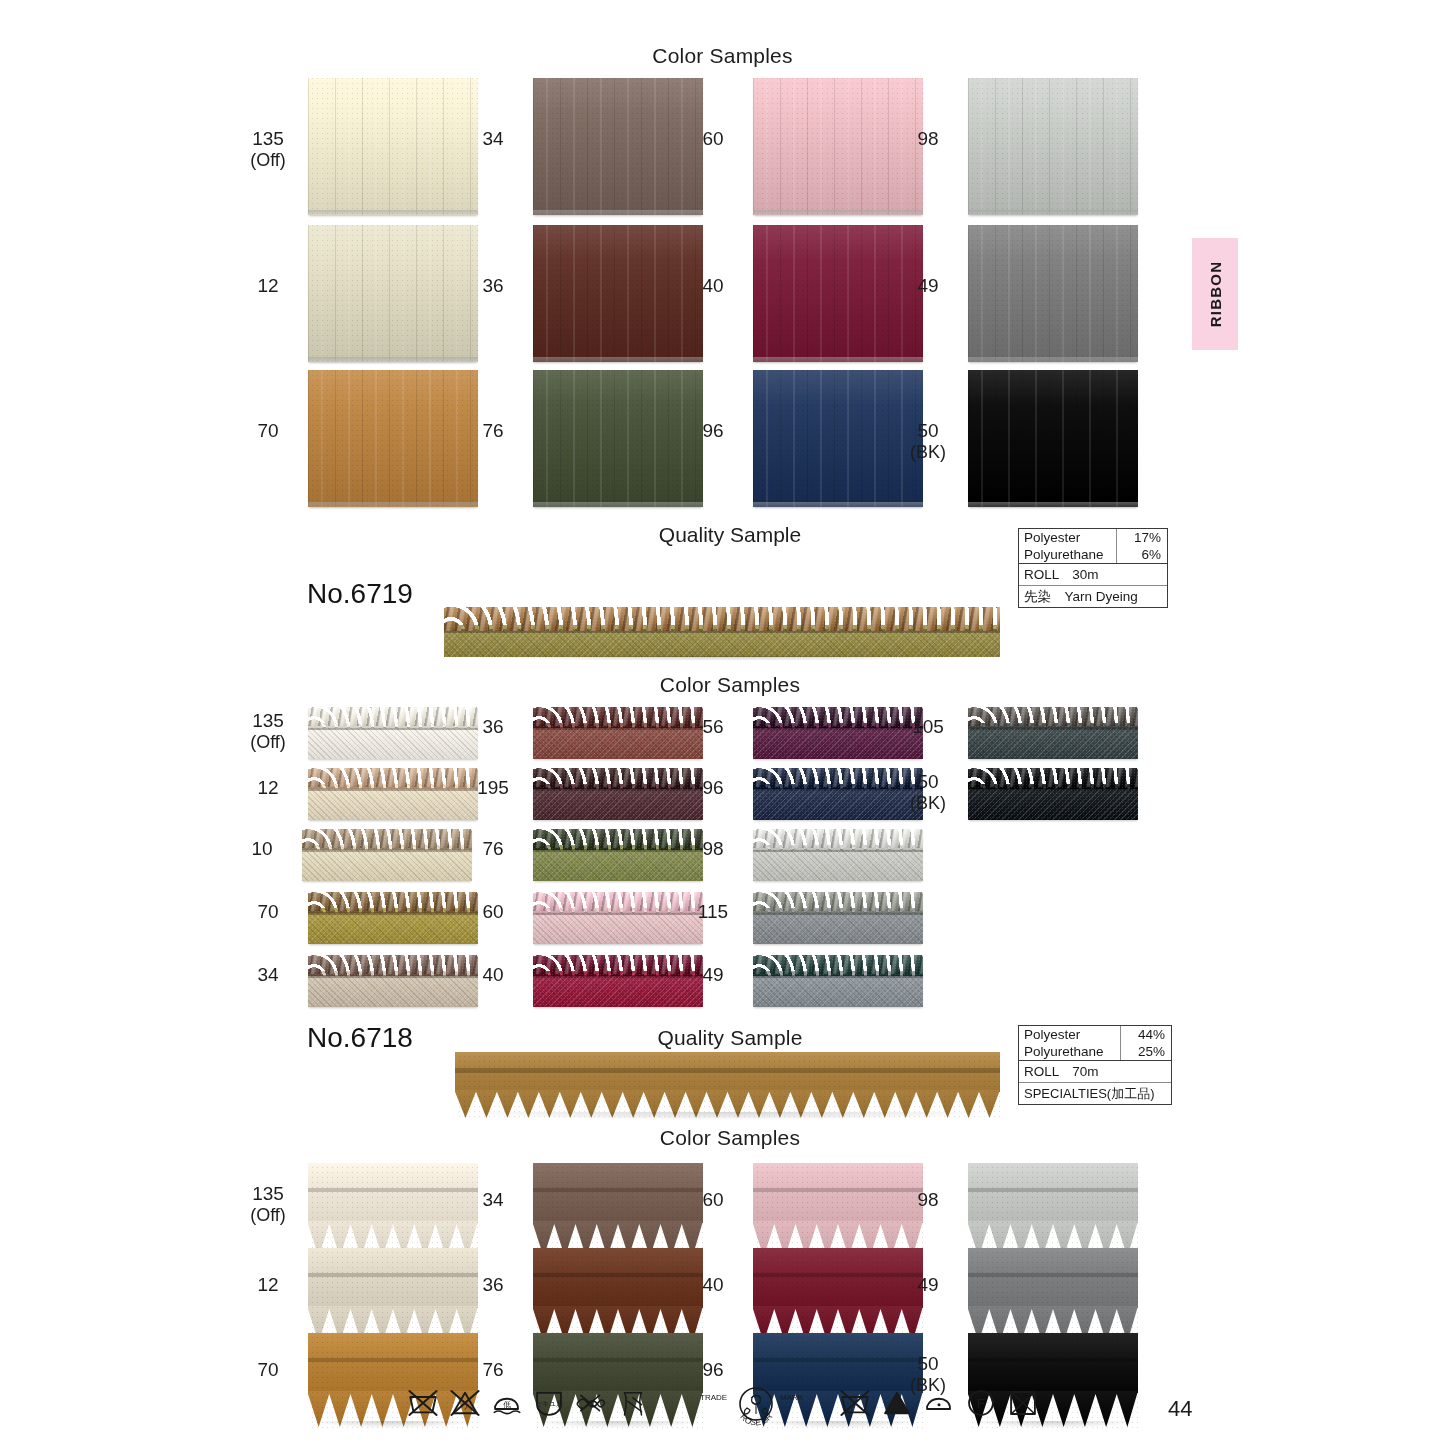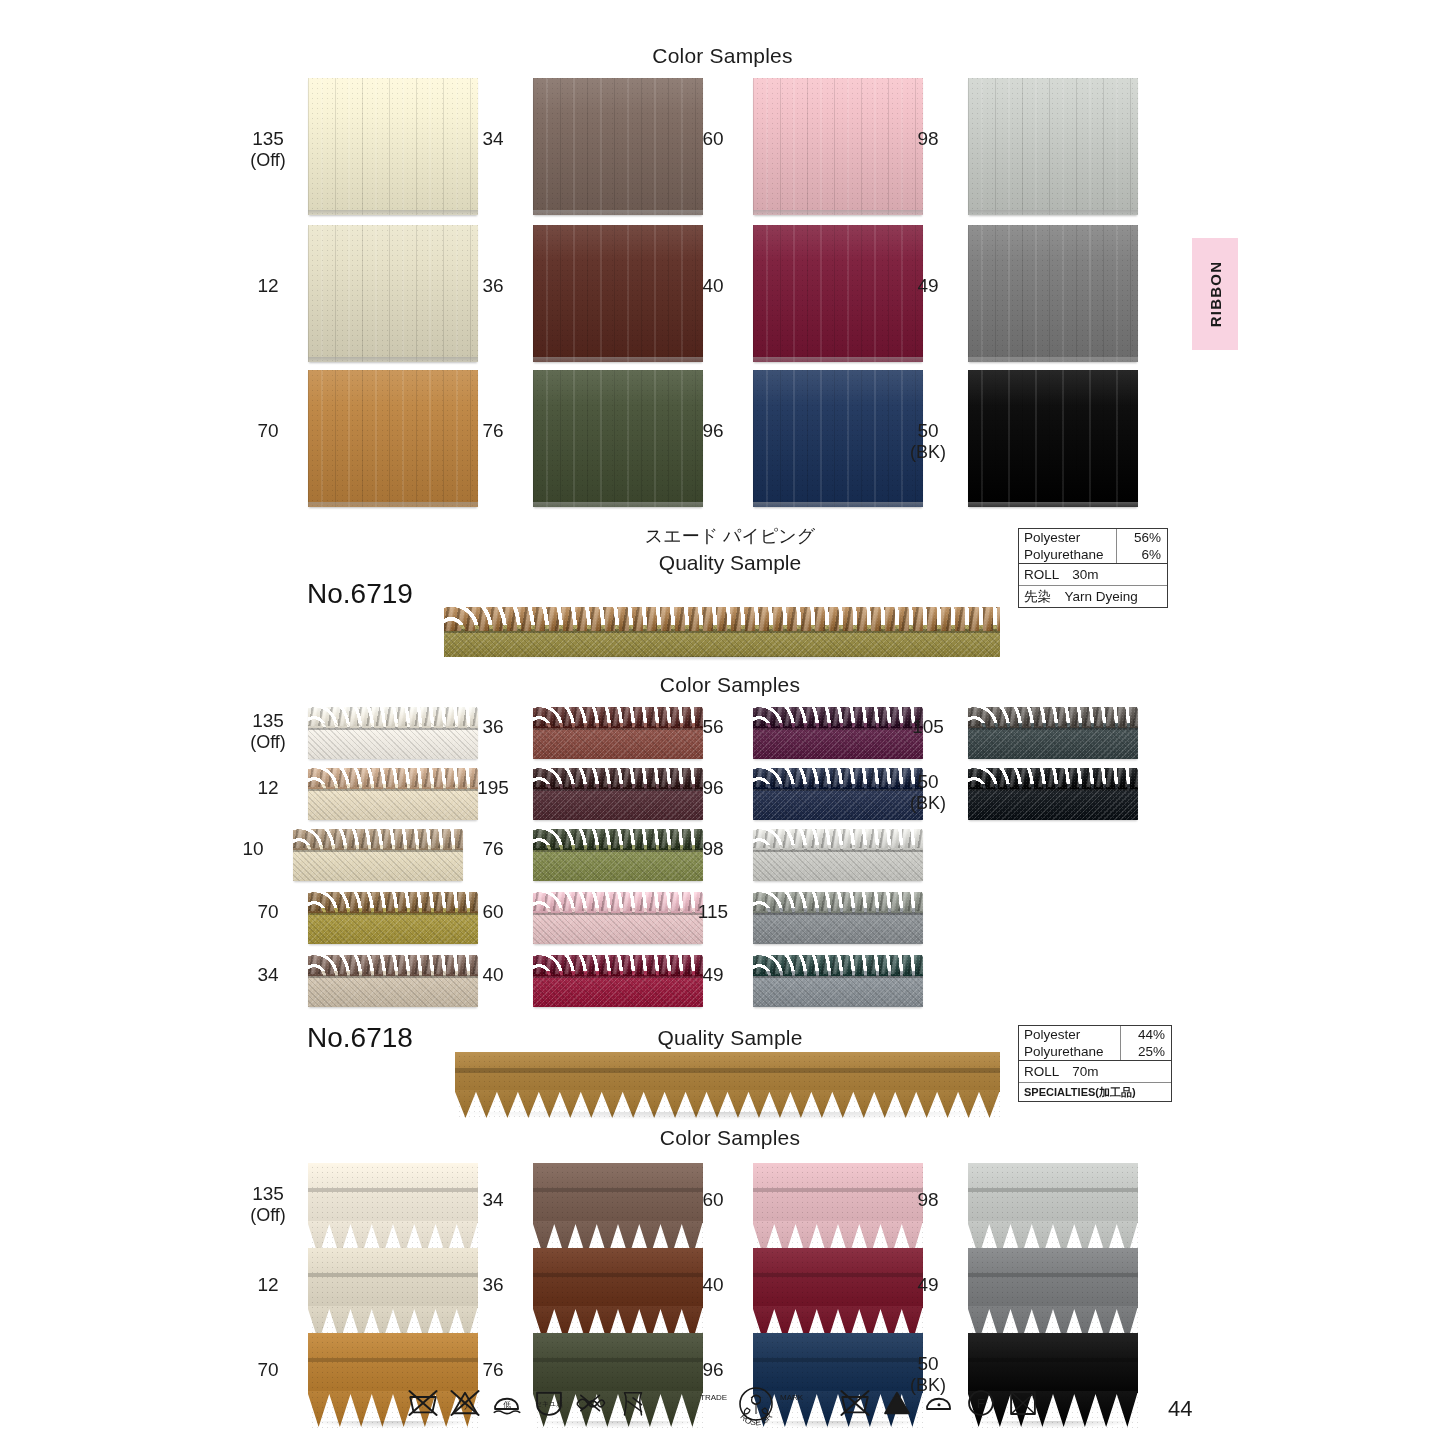--- a/index.html
+++ b/index.html
@@ -359,42 +359,41 @@
           <div class="noise"></div>
           <div class="shade"></div>
           <div class="btm"></div>
         </div>
       </div>
     </div>
 
   <div class="model-no" style="left:307px;top:578px;text-align:center;">No.6719</div>
 
   <div id="product-title">
-    <div class="name-jp">スエード パイピング</div>
     <div class="qs">Quality Sample</div>
   </div>
 
   <div class="abs" id="qs-6719" style="left:444px;top:607px;width:556px;height:54px;">
       <div style="position: absolute; inset: 18px 0px 4px; background: linear-gradient(rgb(172, 161, 92), rgb(154, 143, 74) 35%, rgb(134, 123, 54));"></div>
       <div style="position: absolute; inset: 18px 0px 4px; background-image: repeating-linear-gradient(45deg, rgba(0, 0, 0, 0.13) 0px, rgba(0, 0, 0, 0.13) 1px, transparent 1px, transparent 4px), repeating-linear-gradient(-45deg, rgba(255, 255, 255, 0.16) 0px, rgba(255, 255, 255, 0.16) 1px, transparent 1px, transparent 4px);"></div>
       <div style="position: absolute; left: 0px; right: 0px; top: 22px; height: 4px; background: rgba(0, 0, 0, 0.32);"></div>
       <div style="position: absolute; left: 0px; right: 0px; top: 0px; height: 24px; overflow: hidden; mask-image: repeating-radial-gradient(circle at 7px 24px, rgb(0, 0, 0) 0px, rgb(0, 0, 0) 10px, transparent 10.2px, transparent 14px);">
         <div style="position: absolute; left: -8px; right: -8px; top: 0px; height: 24px; background: linear-gradient(rgb(198, 154, 106), rgb(168, 124, 76) 50%, rgb(136, 92, 44));">
           <div style="position: absolute; inset: 0px; background-image: repeating-linear-gradient(100deg, rgba(0, 0, 0, 0.28) 0px, rgba(0, 0, 0, 0.28) 2px, rgba(255, 255, 255, 0.24) 3.5px, rgba(255, 255, 255, 0.24) 6px, rgba(0, 0, 0, 0.04) 8px, rgba(0, 0, 0, 0.04) 11px);"></div>
         </div>
       </div>
       <div style="position: absolute; inset: 0px; background-image: radial-gradient(rgba(255, 255, 255, 0.1) 0.5px, transparent 0.6px), radial-gradient(rgba(0, 0, 0, 0.1) 0.5px, transparent 0.6px); background-size: 3px 3px, 4px 4px;"></div>
       <div style="position: absolute; left: 2px; right: 2px; bottom: 0px; height: 5px; background: radial-gradient(at 50% 0px, rgba(0, 0, 0, 0.22), rgba(0, 0, 0, 0) 70%);"></div>
     </div>
 
   <div class="spec" id="spec-6719" style="left:1018px;top:528px;">
     <div class="fiberblock">
       <div class="r nb">
         <div class="c1">Polyester</div>
-        <div class="c2">56%</div>
+        <div class="c2">17%</div>
       </div>
       <div class="r nb">
         <div class="c1">Polyurethane</div>
         <div class="c2">6%</div>
       </div>
     </div>
     <div class="r">
         <div class="full">ROLL　30m</div>
       </div>
     <div class="r">
@@ -510,21 +509,21 @@
           <div class="weave"></div>
           <div class="seam" style="background: rgba(0, 0, 0, 0.3);"></div>
           <div style="position: absolute; left: 0px; right: 0px; top: 0px; height: 21px; overflow: hidden; mask-image: repeating-radial-gradient(circle at 6px 21px, rgb(0, 0, 0) 0px, rgb(0, 0, 0) 8.6px, transparent 8.8px, transparent 12px);">
             <div style="position: absolute; left: -6px; right: -6px; top: 0px; height: 21px; background: linear-gradient(rgb(44, 47, 49), rgb(16, 19, 21) 50%, rgb(0, 0, 0));">
               <div class="cord" style="opacity: 0.85;"></div>
             </div>
           </div>
           <div class="grain"></div>
         </div>
       </div>
-      <div class="cell" style="left: 293px; top: 829px;">
+      <div class="cell" style="left: 302px; top: 829px;">
         <div class="lbl" style="top: 9px;"><span>10</span></div>
         <div class="sw-pipe">
           <div class="tape" style="background: linear-gradient(rgb(241, 231, 203), rgb(227, 217, 189) 40%, rgb(211, 201, 173));"></div>
           <div class="weave"></div>
           <div class="seam" style="background: rgba(0, 0, 0, 0.3);"></div>
           <div style="position: absolute; left: 0px; right: 0px; top: 0px; height: 21px; overflow: hidden; mask-image: repeating-radial-gradient(circle at 6px 21px, rgb(0, 0, 0) 0px, rgb(0, 0, 0) 8.6px, transparent 8.8px, transparent 12px);">
             <div style="position: absolute; left: -6px; right: -6px; top: 0px; height: 21px; background: linear-gradient(rgb(196, 173, 146), rgb(168, 145, 118) 50%, rgb(140, 117, 90));">
               <div class="cord" style="opacity: 0.85;"></div>
             </div>
           </div>
@@ -665,21 +664,21 @@
       </div>
       <div class="r nb">
         <div class="c1">Polyurethane</div>
         <div class="c2">25%</div>
       </div>
     </div>
     <div class="r">
         <div class="full">ROLL　70m</div>
       </div>
     <div class="r">
-        <div class="full" style="font-size:11px;font-weight:bold;">SPECIALTIES(加工品)</div>
+        <div class="full" style="font-size:13px;">SPECIALTIES(加工品)</div>
       </div>
   </div>
 
   <div class="ctr-heading" style="left:390px;top:1126px;width:680px;text-align:center;">Color Samples</div>
 
   <div class="grid" id="grid-6718" style="left: 0px; top: 0px; width: 1445px; height: 1px;">
       <div class="cell" style="left: 308px; top: 1163px;">
         <div class="lbl" style="top: 20px;"><span>135</span><span class="sub">(Off)</span></div>
         <div class="sw-pink">
           <div class="upper" style="background: linear-gradient(rgb(254, 247, 232), rgb(238, 231, 216) 42%, rgb(224, 217, 202));"></div>

